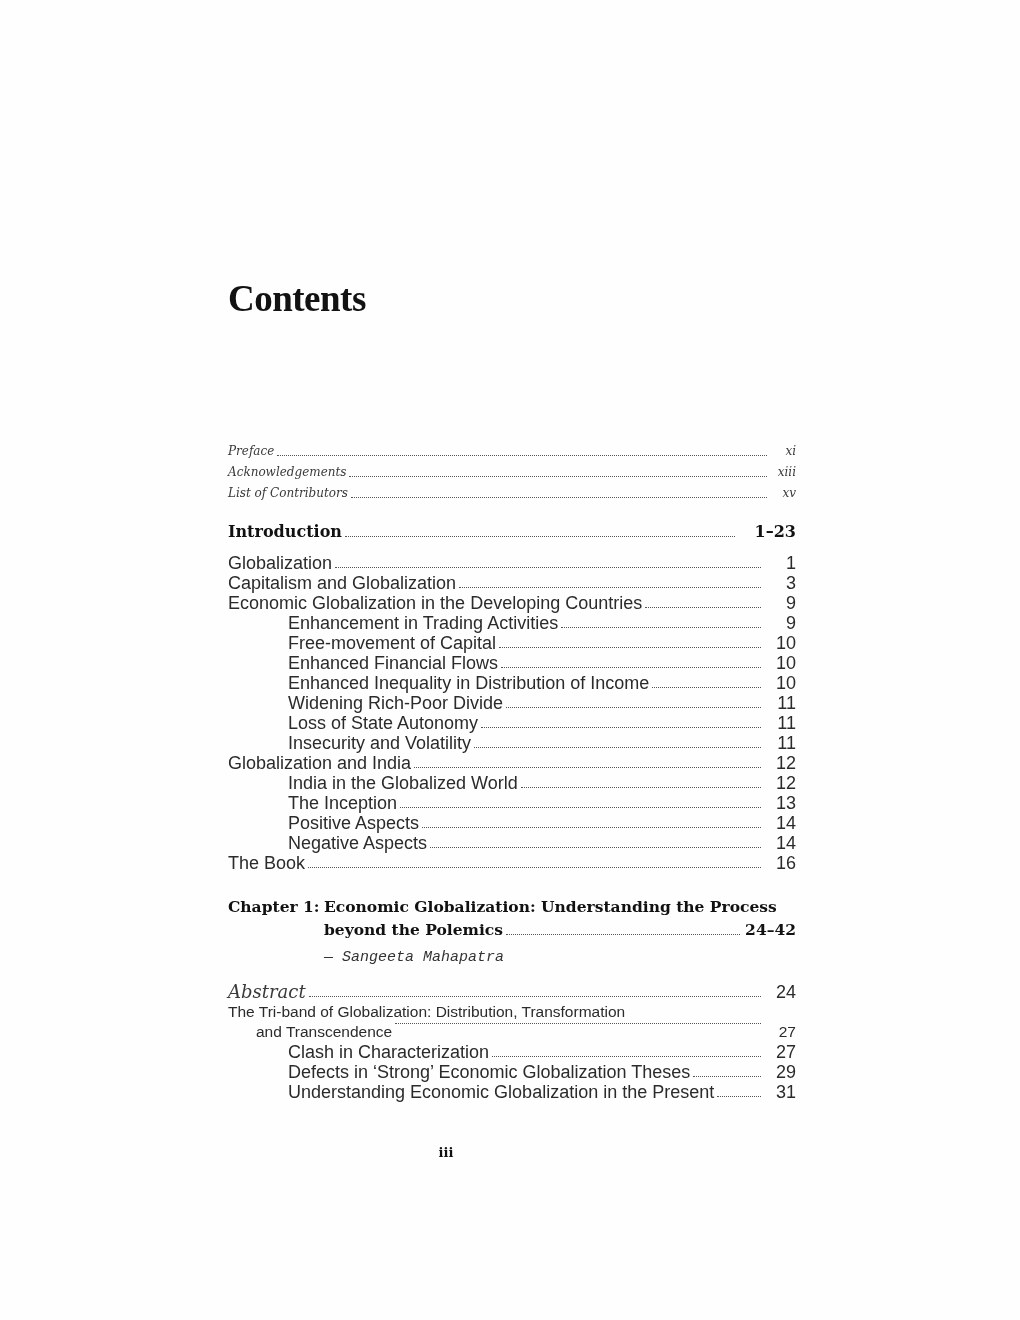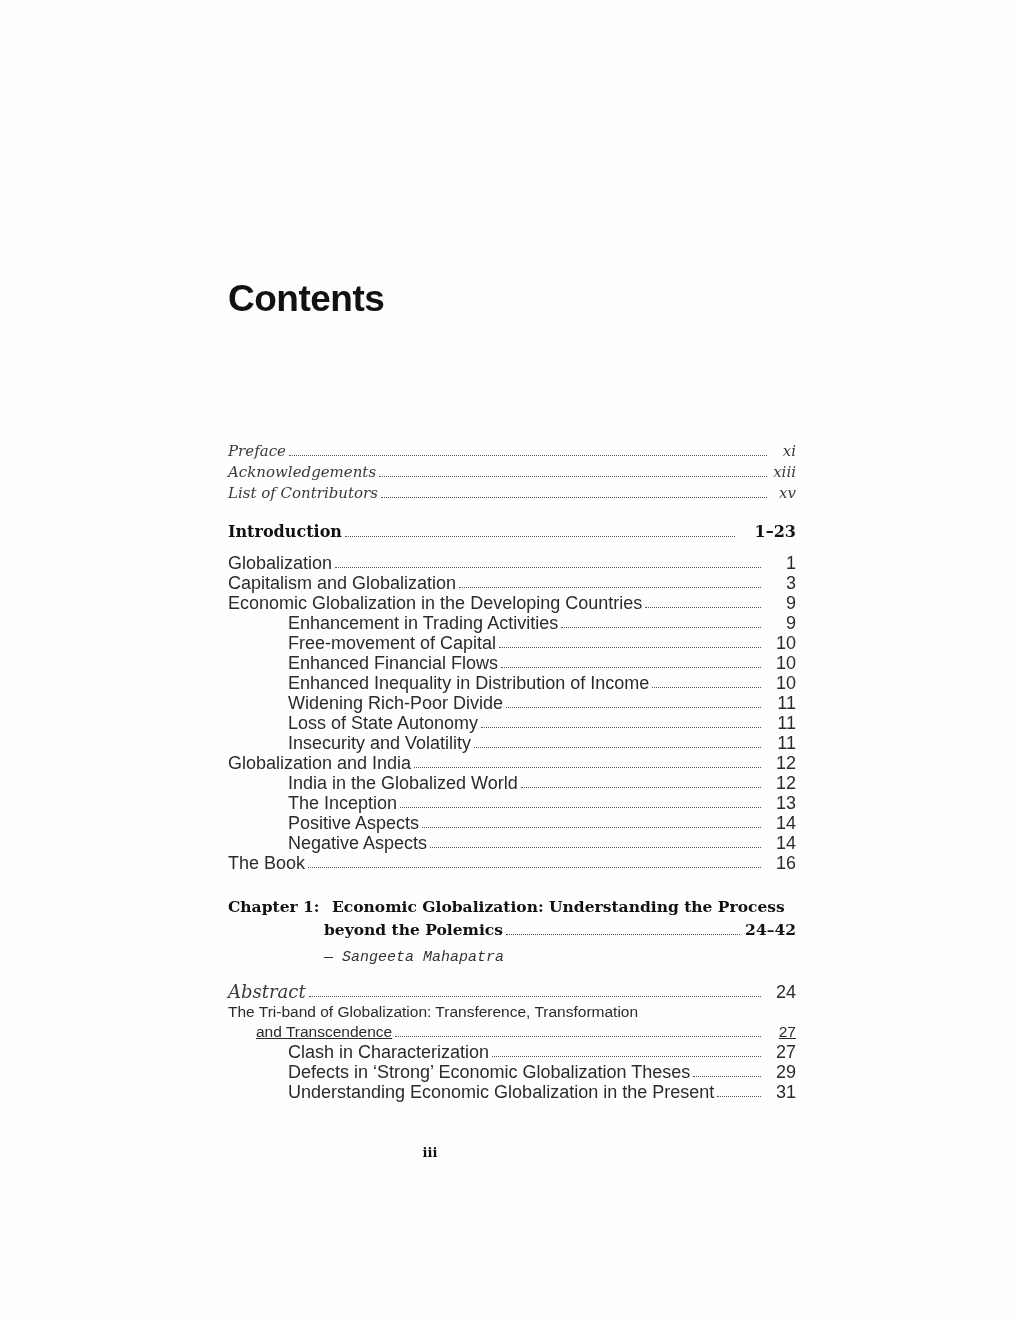--- a/index.html
+++ b/index.html
@@ -22,21 +22,21 @@
     height: 1320px;
     background: #fefefe;
   }
   .content {
     position: absolute;
     left: 228px;
     top: 280px;
     width: 568px;
   }
   .toc-title {
-    font-family: Liberation Sans, sans-serif;
+    font-family: Liberation Serif, serif;
     font-weight: bold;
     font-size: 37px;
     letter-spacing: -0.5px;
     color: #121212;
     margin: 0;
     line-height: 1;
   }
   .toc-list {
     margin-top: 124px;
   }
@@ -64,21 +64,21 @@
   .row .pg {
     flex: 0 0 auto;
     padding-left: 5px;
     text-align: right;
     min-width: 30px;
   }
   
   .front .row {
     font-family: "DejaVu Serif", serif;
     font-style: italic;
-    font-size: 15px;
+    font-size: 12px;
     color: #3a3a3a;
     line-height: 20px;
     margin-bottom: 1px;
   }
   .front .row .pg { min-width: 24px; }
 
   .intro-head {
     font-family: "DejaVu Serif", serif;
     font-weight: bold;
     font-size: 16px;
@@ -97,21 +97,20 @@
     margin-top: 22px;
     margin-bottom: 6px;
     font-family: "DejaVu Serif", serif;
     font-weight: bold;
     font-size: 15.5px;
     color: #111;
   }
   .chapter-line1 {
     display: flex;
     line-height: 23px;
-    gap: 8px;
   }
   .chapter-line1 .chno {
     flex: 0 0 96px;
   }
   .chapter-line1 .ctitle {
     flex: 1 1 auto;
   }
   .chapter-line2 {
     display: flex;
     align-items: flex-end;
@@ -143,38 +142,37 @@
     color: #3a3a3a;
   }
   .wrap-row {
     font-size: 15.5px;
     line-height: 20px;
     color: #2b2b2b;
   }
   .wrap-row .first { display: block; }
   .wrap-row .second {
     display: flex;
-    align-items: flex-end;
+    align-items: flex-start;
     padding-left: 28px;
     white-space: nowrap;
-    text-decoration: underline;
   }
   .wrap-row .second .lbl { flex: 0 0 auto; padding-right: 3px; }
   .wrap-row .second .dots {
     flex: 1 1 auto;
     border-bottom: 1px dotted #555;
     margin-bottom: 5px;
     height: 1px;
   }
   .wrap-row .second .pg { flex: 0 0 auto; padding-left: 5px; min-width: 30px; text-align: right; }
 
   .folio {
     position: absolute;
     top: 1145px;
-    left: 0;
+    left: 16px;
     width: 860px;
     text-align: center;
     font-family: "DejaVu Serif", serif;
     font-weight: bold;
     font-size: 13px;
     color: #111;
   }
 </style>
 </head>
 <body>
@@ -307,21 +305,21 @@
 
       <div class="author">— Sangeeta Mahapatra</div>
 
       <div class="row abstract-row">
         <span class="lbl">Abstract</span>
         <span class="dots"></span>
         <span class="pg">24</span>
       </div>
 
       <div class="wrap-row">
-        <span class="first">The Tri-band of Globalization: Transference, Transformation</span>
+        <span class="first">The Tri-band of Globalization: Distribution, Transformation</span>
         <span class="second">
           <span class="lbl">and Transcendence</span>
           <span class="dots"></span>
           <span class="pg">27</span>
         </span>
       </div>
 
       <div class="row lvl2">
         <span class="lbl">Clash in Characterization</span>
         <span class="dots"></span>

